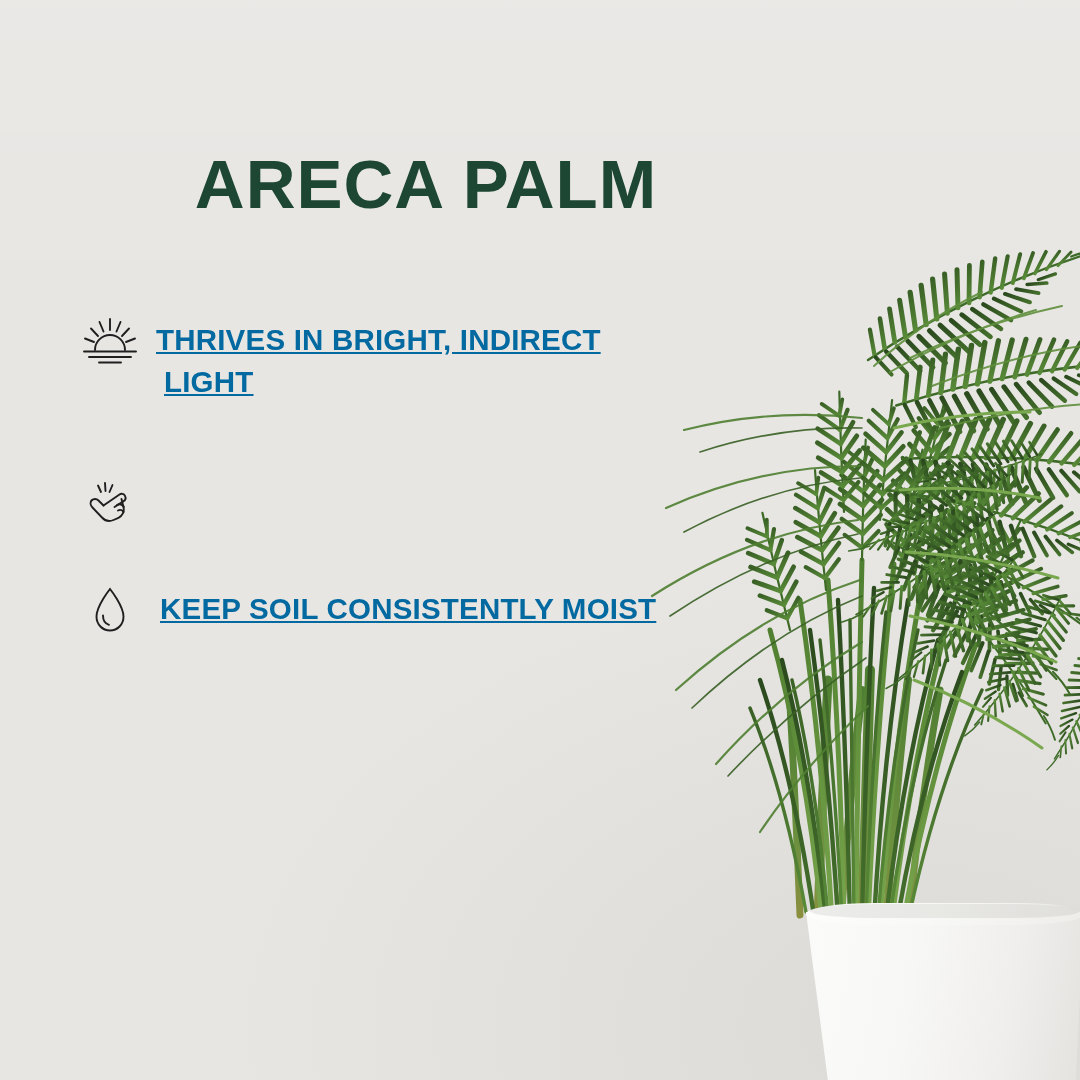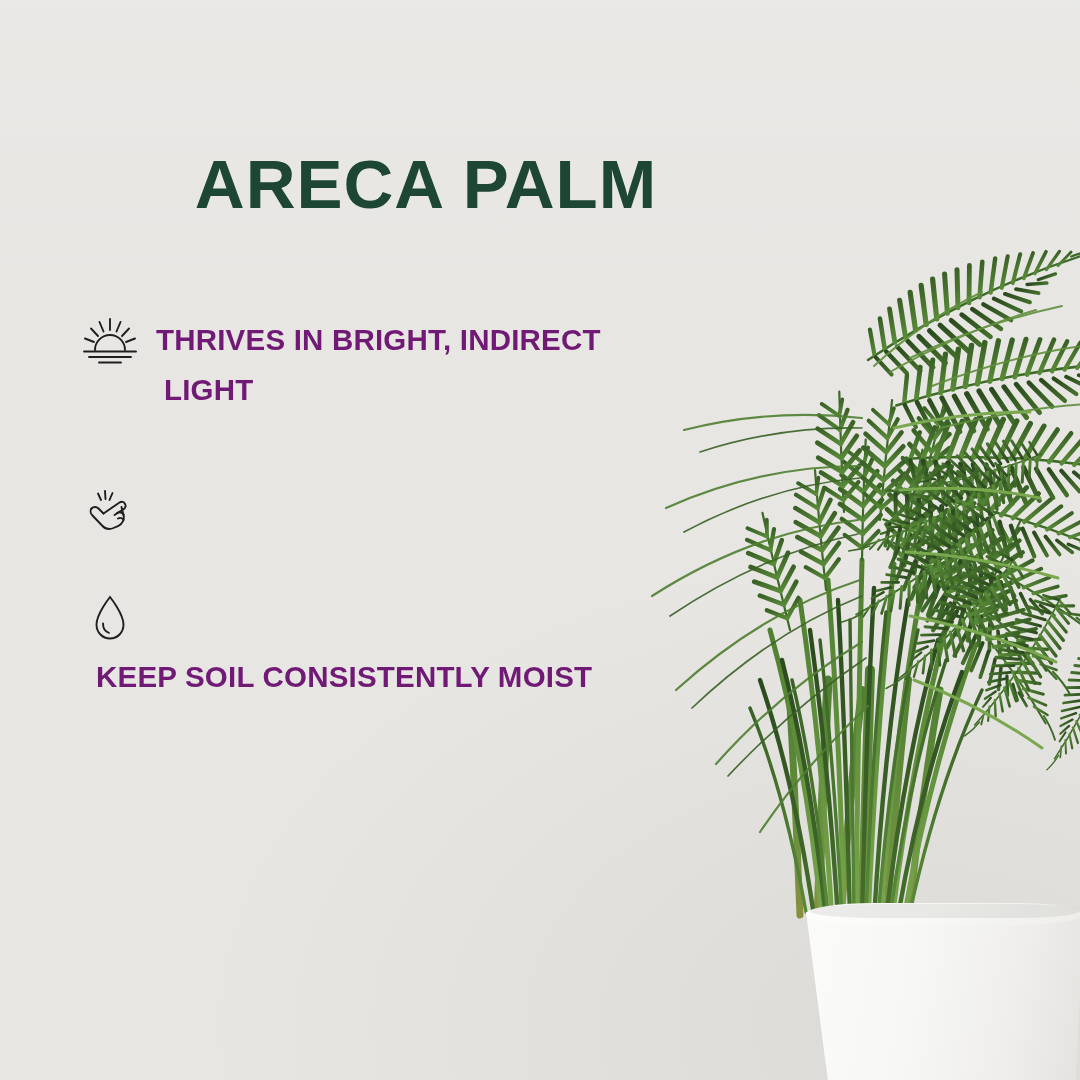--- a/index.html
+++ b/index.html
@@ -54,39 +54,40 @@
     flex: 0 0 auto;
     width: 64px;
     height: 60px;
     display: flex;
     align-items: center;
     justify-content: center;
   }
   .feature-icon svg { display: block; }
   .feature-label {
     flex: 1 1 auto;
-    color: #701a75;
+    color: #0369a1;
     font-size: 29.5px;
     font-weight: 800;
     letter-spacing: 0.2px;
     line-height: 1.42;
     padding-top: 7px;
     text-indent: 0;
+    text-decoration: underline;
   }
   .feature-label.wrap {
     padding-left: 14px;
     max-width: 480px;
   }
   .feature-label.single { padding-left: 18px; white-space: nowrap; }
 
   
   #feature-0 { margin-bottom: 72px; }
   #feature-1 { margin-bottom: 46px; }
   #feature-2 { margin-bottom: 46px; }
-  #feature-3 { margin-bottom: 0; flex-direction: column; }
+  #feature-3 { margin-bottom: 0; }
 
   
   #plant-photo {
     position: absolute;
     left: 470px;
     top: 160px;
     width: 620px;
     height: 790px;
     z-index: 10;
     pointer-events: none;
@@ -365,21 +366,21 @@
 
           <path d="M14 33 A15 15 0 0 1 44 33"></path>
 
           <path d="M3 34.5 L55 34.5"></path>
           <path d="M8 40 L50 40"></path>
           <path d="M18 45.5 L40 45.5"></path>
         </svg>
       </span>
       <span class="feature-label wrap">
         <span>THRIVES IN BRIGHT, INDIRECT</span>
-        <span style="display:block;padding-left:8px;margin-top:8px;">LIGHT</span>
+        <span style="display:block;padding-left:8px;">LIGHT</span>
       </span>
     </div>
 
 
     <div class="feature" id="feature-2">
       <span class="feature-icon">
         <svg width="48" height="50" viewBox="0 0 48 50" xmlns="http://www.w3.org/2000/svg" fill="none" stroke="#1f1f1f" stroke-width="1.9" stroke-linecap="round" stroke-linejoin="round">
 
           <path d="M19 3 L19.5 11"></path>
           <path d="M12 5.5 L15 12"></path>

